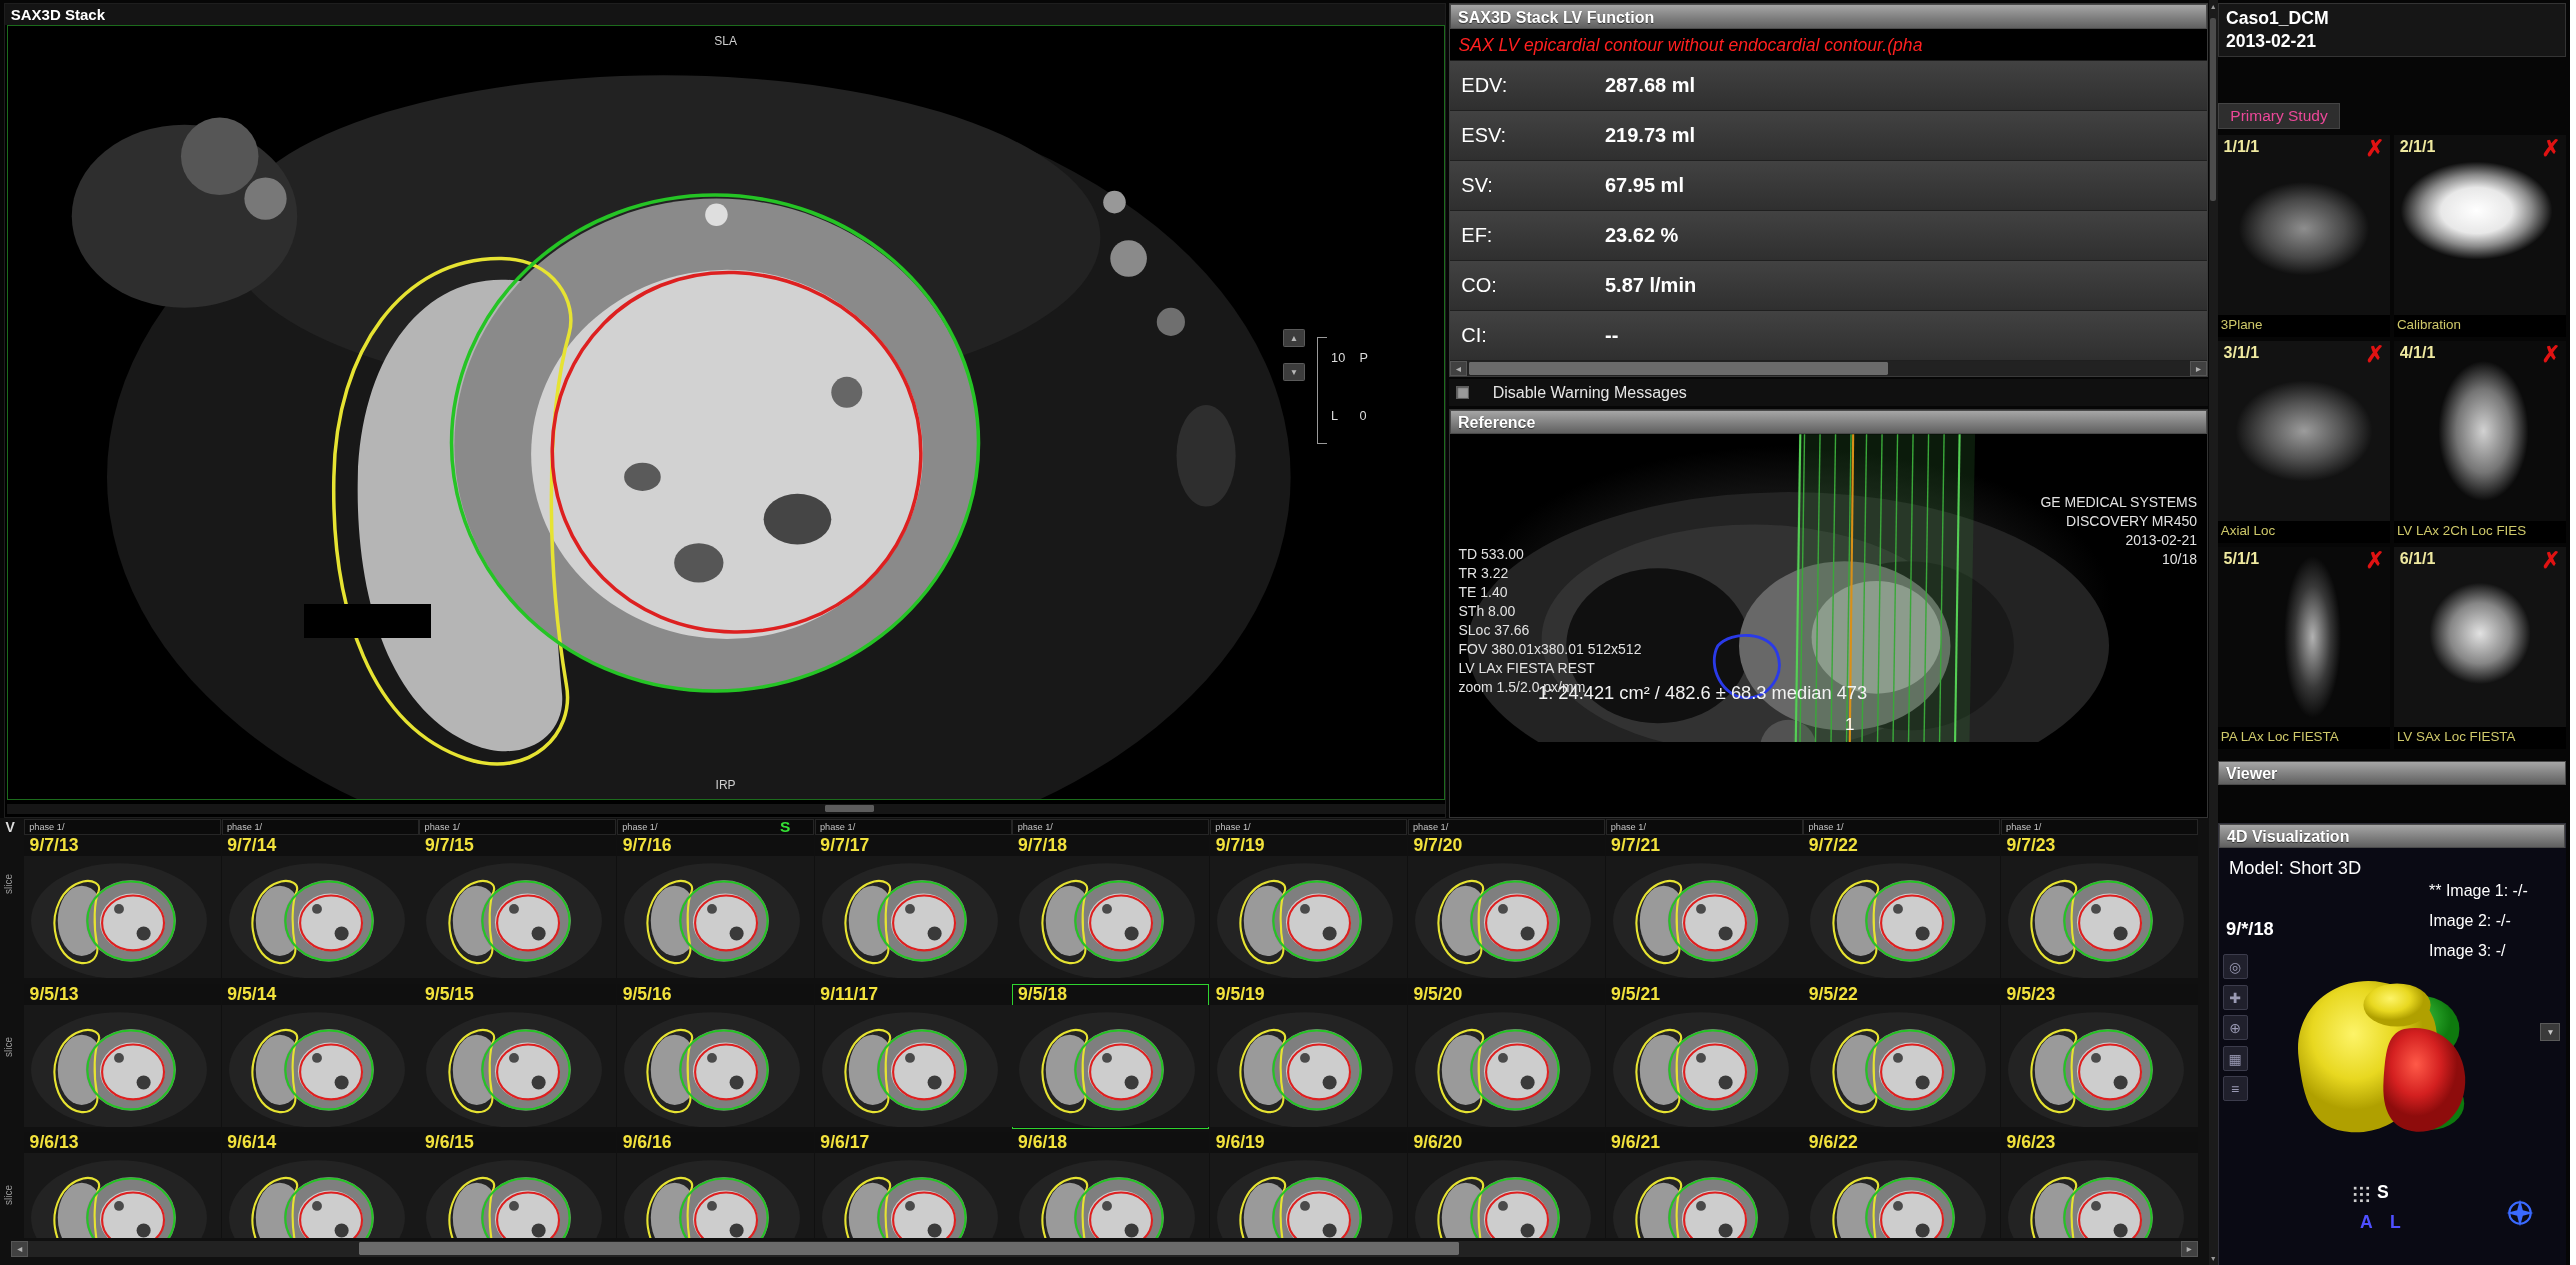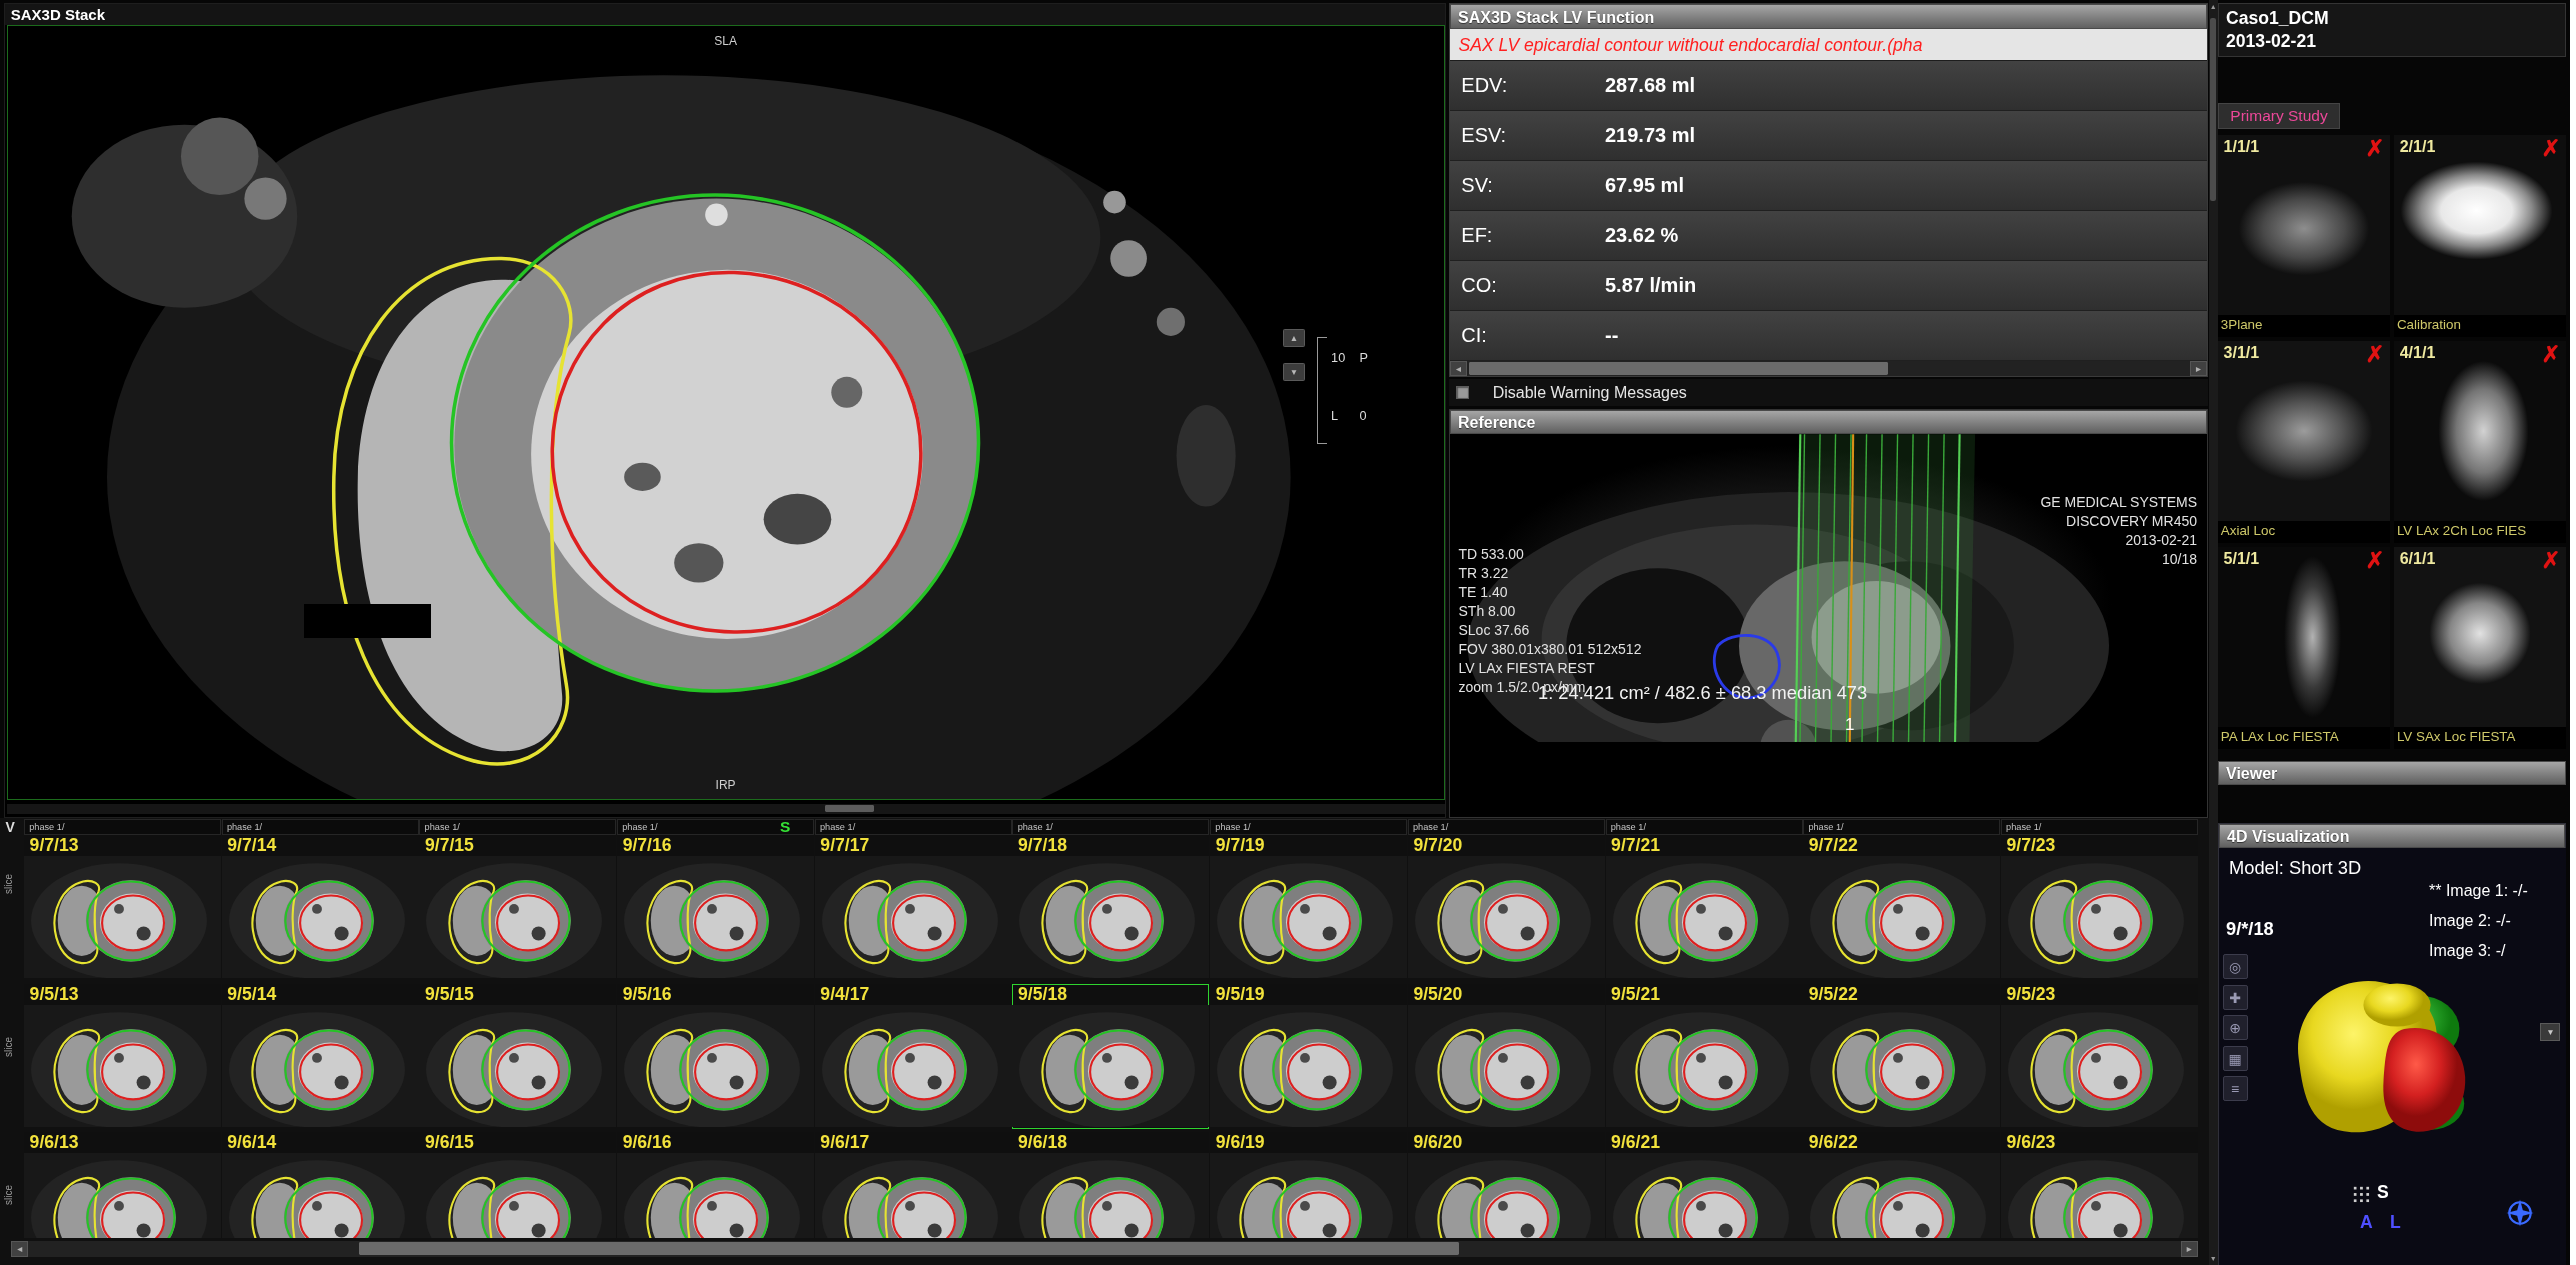--- a/index.html
+++ b/index.html
@@ -27,21 +27,21 @@
           text-align:center;line-height:17px;border-radius:1.4px}
   .ruler{left:1308px;top:307px;width:92px;height:120px;color:#ddd;font-size:12.7px}
   .ruler .rline{position:absolute;left:1.4px;top:4.2px;height:106px;border-left:1.4px solid #9a9a9a}
   .ruler .tick{position:absolute;left:1.4px;width:10px;border-top:1.4px solid #9a9a9a}
   .ruler span{position:absolute}
   .sax-hscroll{position:absolute;left:1.4px;bottom:2.8px;width:1438px;height:10px;background:#161616}
   .sax-hscroll .handle{position:absolute;left:818px;top:1.4px;width:49px;height:7px;background:#5c5c5c;border-radius:1.4px}
 
   
   .lv-panel{left:1449px;top:2.8px;width:759px;height:374px;background:#262626;border:0.7px solid #3a3a3a}
-  .lv-warning{height:32px;line-height:32px;background:#e5e5e5;color:#ff2020;font-style:italic;font-size:17.6px;
+  .lv-warning{height:32px;line-height:32px;background:#000000;color:#ff2020;font-style:italic;font-size:17.6px;
               padding:0 8.5px;white-space:nowrap;overflow:hidden;border-bottom:0.7px solid #1d1d1d}
   .lv-row{height:50px;display:flex;align-items:center;background:linear-gradient(#424242,#2f2f2f);
           border-bottom:0.7px solid #202020;color:#fff;font-size:20px}
   .lv-label{width:155px;padding-left:11.3px}
   .lv-value{font-weight:bold}
   .hscroll{display:flex;height:15.5px;background:#2a2a2a}
   .sb-btn{width:17px;height:100%;background:#414141;border:0.7px solid #565656;color:#b0b0b0;font-size:8.5px;
           text-align:center;line-height:14px}
   .sb-track{flex:1;position:relative;background:#222}
   .sb-handle{position:absolute;top:1.4px;height:12.7px;background:#6b6b6b;border-radius:1.4px}
@@ -677,21 +677,21 @@
         <circle cx="135" cy="75" r="7" fill="#4a4a4a"></circle>
         <path d="M 84 36 C 52 44 40 80 44 106 C 48 132 62 150 82 152 C 98 153 106 142 104 128 C 98 96 100 64 106 50 C 110 40 98 33 84 36 Z" fill="none" stroke="#e6e332" stroke-width="3"></path>
         <ellipse cx="152" cy="92" rx="62" ry="56" fill="none" stroke="#25c425" stroke-width="3"></ellipse>
         <ellipse cx="155" cy="95" rx="44" ry="39" fill="none" stroke="#dd2020" stroke-width="3"></ellipse>
       </svg>
     </div>
   </div>
 
   <div class="fs-cell">
 
-    <div class="fs-label">9/4/17</div>
+    <div class="fs-label">9/11/17</div>
     <div class="fs-img">
       <svg width="197" height="122" viewBox="0 0 280 173">
         <ellipse cx="135" cy="92" rx="125" ry="82" fill="#232323"></ellipse>
         <ellipse cx="82" cy="92" rx="34" ry="50" fill="#9a9a9a"></ellipse>
         <ellipse cx="152" cy="92" rx="64" ry="58" fill="#7f7f7f"></ellipse>
         <ellipse cx="154" cy="94" rx="46" ry="41" fill="#cdcdcd"></ellipse>
         <circle cx="170" cy="110" r="10" fill="#3a3a3a"></circle>
         <circle cx="135" cy="75" r="7" fill="#4a4a4a"></circle>
         <path d="M 84 36 C 52 44 40 80 44 106 C 48 132 62 150 82 152 C 98 153 106 142 104 128 C 98 96 100 64 106 50 C 110 40 98 33 84 36 Z" fill="none" stroke="#e6e332" stroke-width="3"></path>
         <ellipse cx="152" cy="92" rx="62" ry="56" fill="none" stroke="#25c425" stroke-width="3"></ellipse>

